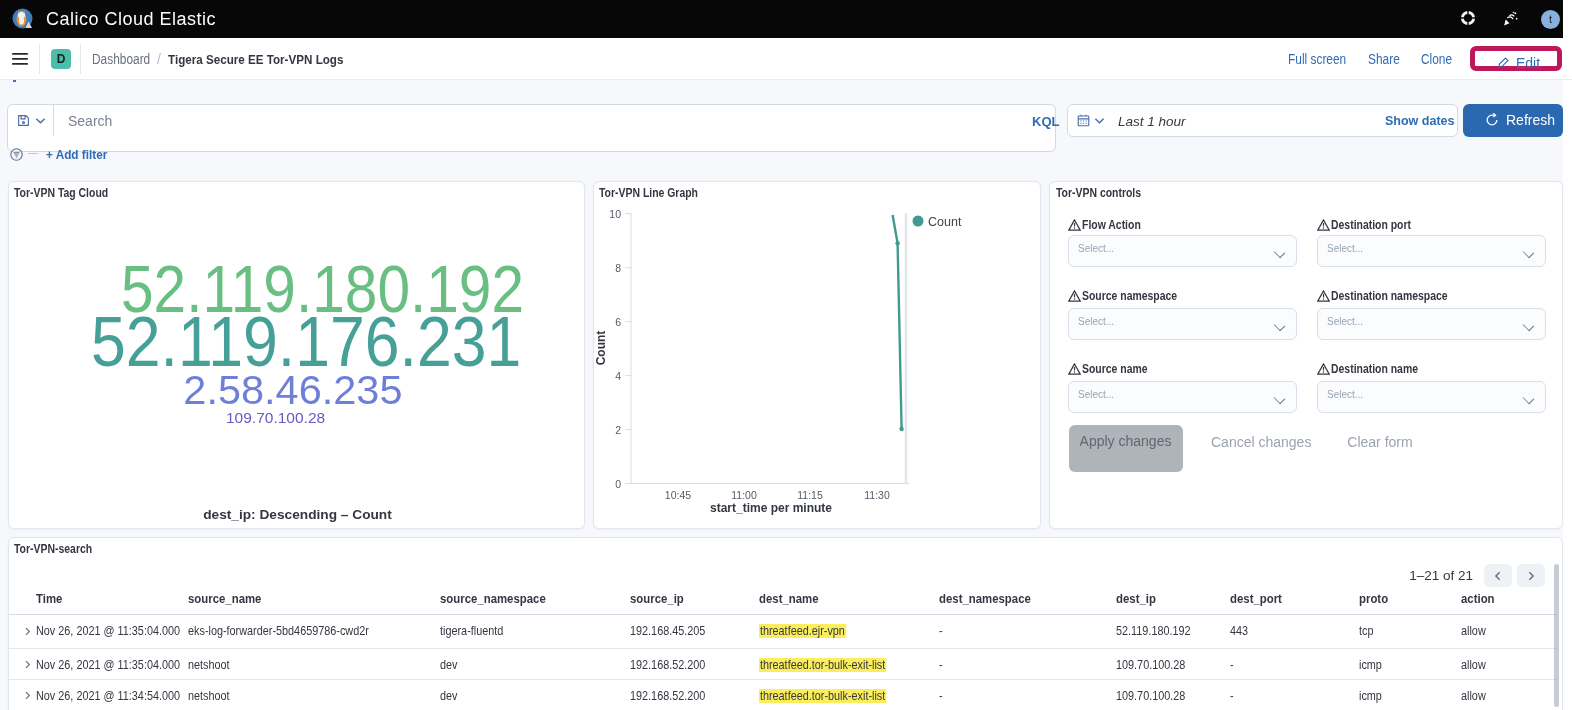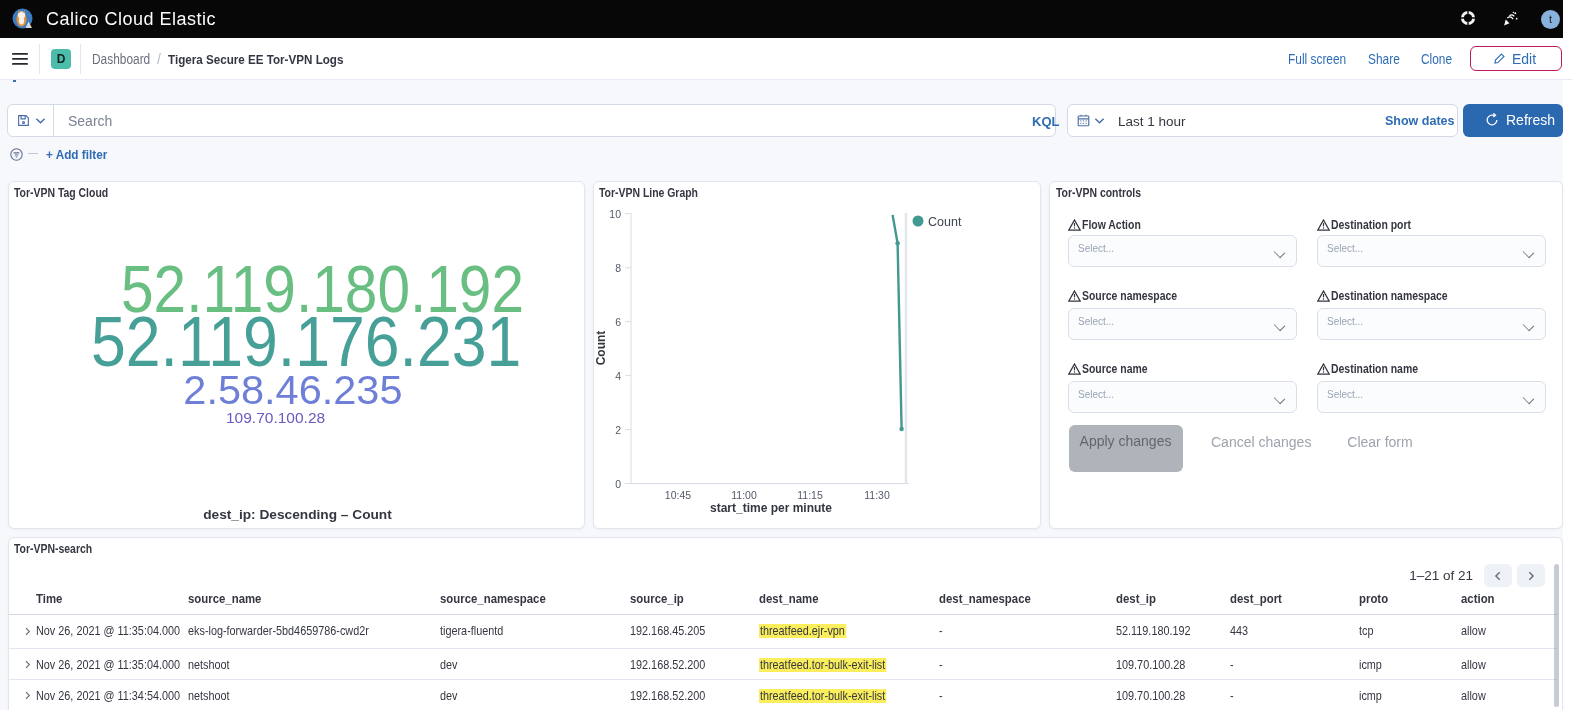--- a/index.html
+++ b/index.html
@@ -86,30 +86,30 @@
   <div class="abs" style="left:39px;top:6px;width:1px;height:30px;background:#e3e6ee;"></div>
   <div class="abs" style="left:51px;top:11px;width:20px;height:20px;border-radius:4px;background:#4cbdaa;text-align:center;line-height:20px;font-size:12px;font-weight:700;color:#10231d;">D</div>
   <div class="abs" style="left:80px;top:6px;width:1px;height:30px;background:#e3e6ee;"></div>
   <div class="abs" style="left:92px;top:13px;font-size:14px;color:#69707d;"><span class="n85">Dashboard</span></div>
   <div class="abs" style="left:157px;top:13px;font-size:14px;color:#b5bcc9;">/</div>
   <div class="abs" style="left:168px;top:13.5px;font-size:13.7px;font-weight:700;color:#343741;"><span class="n85">Tigera Secure EE Tor-VPN Logs</span></div>
 
   <div class="abs" style="left:1288px;top:13px;font-size:14px;color:#2e6cb5;"><span class="n85">Full screen</span></div>
   <div class="abs" style="left:1368px;top:13px;font-size:14px;color:#2e6cb5;"><span class="n85">Share</span></div>
   <div class="abs" style="left:1421px;top:13px;font-size:14px;color:#2e6cb5;"><span class="n85">Clone</span></div>
-  <div class="abs" style="left:1470px;top:8px;width:92px;height:25px;border:1px solid #be185d;border-radius:6px;">
+  <div class="abs" style="left:1470px;top:8px;width:92px;height:25px;border:5px solid #be185d;border-radius:6px;">
     <svg class="abs" style="left:22px;top:5px" width="13" height="13" viewBox="0 0 16 16" fill="none" stroke="#2e6cb5" stroke-width="1.4">
       <path d="M10.5 2.5 L13.5 5.5 L6 13 L2.5 13.5 L3 10 Z"></path>
     </svg>
     <div class="abs" style="left:41px;top:4px;font-size:14px;color:#2e6cb5;">Edit</div>
   </div>
   <div class="abs" style="left:13px;top:42px;width:3px;height:2px;background:#3c6eb4;"></div>
 </div>
 
-<div class="abs" style="left:7px;top:104px;width:1049px;height:33px;background:#fff;border:1px solid #d3dae6;border-radius:6px;">
+<div class="abs" style="left:7px;top:104px;width:1049px;height:48px;background:#fff;border:1px solid #d3dae6;border-radius:6px;">
   <div class="abs" style="left:0;top:0;width:46px;height:31px;border-right:1px solid #d3dae6;">
     <svg class="abs" style="left:9px;top:9px" width="13" height="13" viewBox="0 0 16 16" fill="none" stroke="#4a6da8" stroke-width="1.4">
       <path d="M2 2 H11 L14 5 V14 H2 Z"></path>
         <path d="M5 2 V6 H10 V2"></path>
         <circle cx="8" cy="10.5" r="1.2"></circle>
     </svg>
     <svg class="abs" style="left:27px;top:12px" width="11" height="8" viewBox="0 0 12 8" fill="none" stroke="#4a6da8" stroke-width="1.6">
       <path d="M1.5 1.5 L6 6 L10.5 1.5"></path>
     </svg>
   </div>
@@ -118,21 +118,21 @@
 </div>
 <div class="abs" style="left:1067px;top:104px;width:391px;height:33px;background:#fff;border:1px solid #d3dae6;border-radius:6px;">
   <svg class="abs" style="left:9px;top:9px" width="13" height="13" viewBox="0 0 16 16" fill="none" stroke="#4a6da8" stroke-width="1.4">
     <rect x="1.5" y="2.5" width="13" height="12" rx="1"></rect>
       <path d="M1.5 6 H14.5 M5 2.5 V0.8 M11 2.5 V0.8"></path>
     <path d="M4 8.5 h1.5 M7.2 8.5 h1.5 M10.5 8.5 h1.5 M4 11.5 h1.5 M7.2 11.5 h1.5 M10.5 11.5 h1.5" stroke-width="1.2"></path>
   </svg>
   <svg class="abs" style="left:26px;top:12px" width="11" height="8" viewBox="0 0 12 8" fill="none" stroke="#4a6da8" stroke-width="1.6">
     <path d="M1.5 1.5 L6 6 L10.5 1.5"></path>
   </svg>
-  <div class="abs" style="left:50px;top:8.5px;font-size:13.5px;color:#343741;">Last 1 hour</div>
+  <div class="abs" style="left:50px;top:8.5px;font-size:13.5px;color:#343741;font-style:italic;">Last 1 hour</div>
   <div class="abs" style="left:317px;top:9px;font-size:12.5px;font-weight:600;color:#2e6cb5;white-space:nowrap;">Show dates</div>
 </div>
 <div class="abs" style="left:1463px;top:104px;width:100px;height:33px;background:#2a69b0;border-radius:6px;">
   <svg class="abs" style="left:22px;top:9px" width="14" height="14" viewBox="0 0 16 16" fill="none" stroke="#fff" stroke-width="1.5">
     <path d="M13.5 8 A5.5 5.5 0 1 1 8 2.5 L11 2.5"></path>
     <path d="M9.5 0.5 L12 2.5 L9.5 4.5" fill="none"></path>
   </svg>
   <div class="abs" style="left:43px;top:8px;font-size:14px;font-weight:400;color:#fff;">Refresh</div>
 </div>
 

